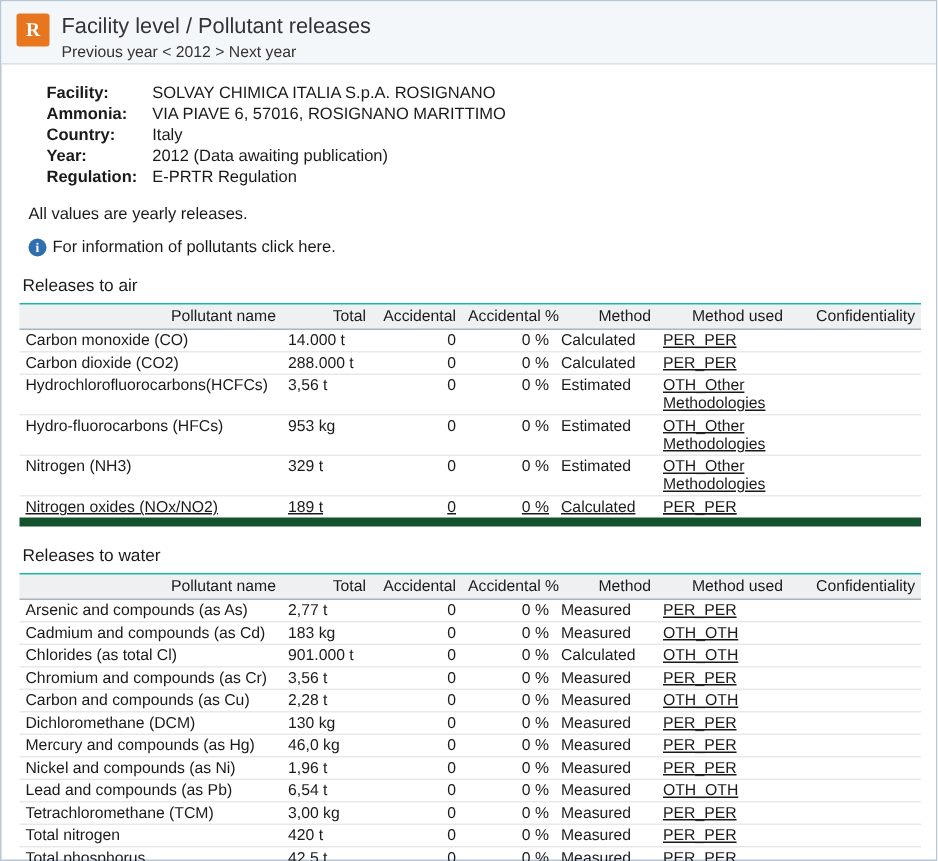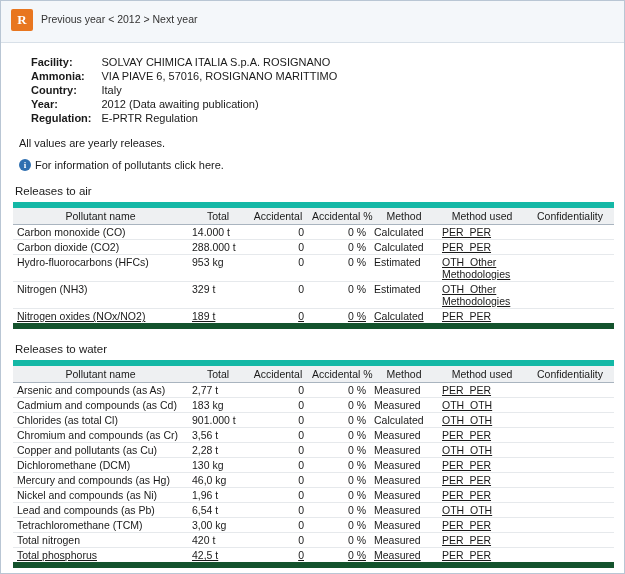--- a/index.html
+++ b/index.html
@@ -118,24 +118,24 @@
     color: #1a1a1a;
   }
 
   table.rel {
     width: 601px;
     border-collapse: collapse;
     font-size: 10.5px;
     table-layout: fixed;
   }
   table.rel th {
-    text-align: center;
+    text-align: right;
     font-weight: normal;
     background: #eef0f2;
-    border-top: 6px solid #14b8a6;
+    border-top: 1px solid #14b8a6;
     border-bottom: 1px solid #a9b4bf;
     padding: 2px 4px;
     white-space: nowrap;
     font-size: 10.5px;
   }
   table.rel td {
     padding: 1px 4px;
     vertical-align: top;
     border-bottom: 1px solid #e6e9ec;
     font-size: 10.5px;
@@ -153,20 +153,21 @@
   .wrap2 { white-space: normal; }
 </style>
 </head>
 <body>
 
 <div class="page">
 
   <div class="header">
     <div class="logo">R</div>
     <div class="header-text">
+      <div class="title">Facility level / Pollutant releases</div>
       <div class="subnav">
         <a href="#">Previous year</a>
         <span>&lt;</span>
         <span>2012</span>
         <span>&gt;</span>
         <a href="#">Next year</a>
       </div>
     </div>
   </div>
 
@@ -239,20 +240,29 @@
           <tr>
             <td>Carbon dioxide (CO2)</td>
             <td>288.000 t</td>
             <td class="num">0</td>
             <td class="num">0 %</td>
             <td>Calculated</td>
             <td><a href="#" class="link wrap2">PER_PER</a></td>
             <td></td>
           </tr>
           <tr>
+            <td>Hydrochlorofluorocarbons(HCFCs)</td>
+            <td>3,56 t</td>
+            <td class="num">0</td>
+            <td class="num">0 %</td>
+            <td>Estimated</td>
+            <td><a href="#" class="link wrap2">OTH_Other Methodologies</a></td>
+            <td></td>
+          </tr>
+          <tr>
             <td>Hydro-fluorocarbons (HFCs)</td>
             <td>953 kg</td>
             <td class="num">0</td>
             <td class="num">0 %</td>
             <td>Estimated</td>
             <td><a href="#" class="link wrap2">OTH_Other Methodologies</a></td>
             <td></td>
           </tr>
           <tr>
             <td>Nitrogen (NH3)</td>
@@ -328,21 +338,21 @@
           <tr>
             <td>Chromium and compounds (as Cr)</td>
             <td>3,56 t</td>
             <td class="num">0</td>
             <td class="num">0 %</td>
             <td>Measured</td>
             <td><a href="#" class="link wrap2">PER_PER</a></td>
             <td></td>
           </tr>
           <tr>
-            <td>Copper and pollutants (as Cu)</td>
+            <td>Carbon and compounds (as Cu)</td>
             <td>2,28 t</td>
             <td class="num">0</td>
             <td class="num">0 %</td>
             <td>Measured</td>
             <td><a href="#" class="link wrap2">OTH_OTH</a></td>
             <td></td>
           </tr>
           <tr>
             <td>Dichloromethane (DCM)</td>
             <td>130 kg</td>

